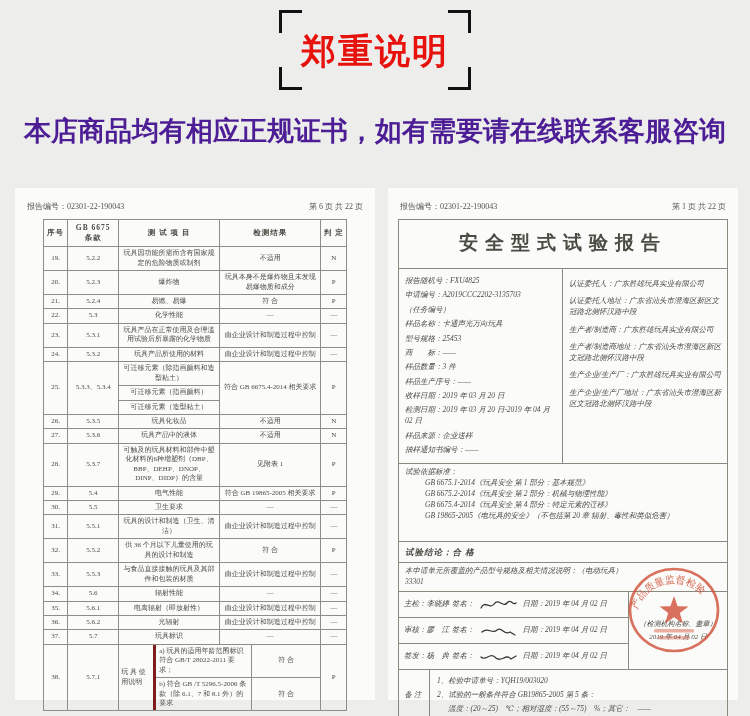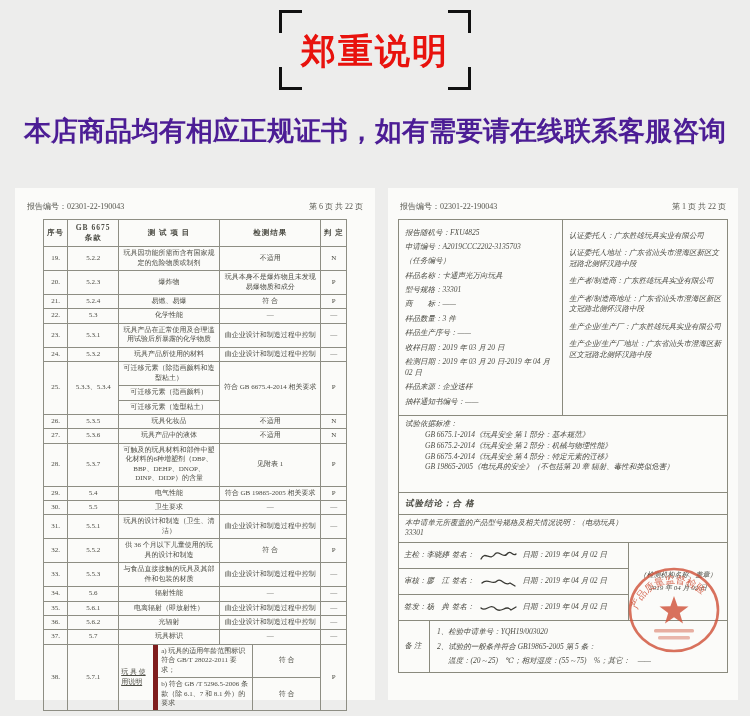--- a/index.html
+++ b/index.html
@@ -27,22 +27,22 @@
   table.test-table{border-collapse:collapse;margin:3px auto 0 auto;width:304px;
                    font-size:7px;line-height:1.35;}
   table.test-table th,table.test-table td{border:1px solid #8e8e84;padding:2px 3px;
                    vertical-align:middle;text-align:center;}
   table.test-table th{font-size:7.5px;font-weight:bold;letter-spacing:1px;padding:3px 2px;}
   td.item-cell{text-align:left;}
   .item-part{border-bottom:1px solid #8e8e84;padding:2px 1px;}
   .item-part:last-child{border-bottom:none;}
   
   .r38{display:flex;align-items:stretch;}
-  .r38-label{width:30px;display:flex;align-items:center;border-right:5px solid #7f1d1d;
-             padding:2px;text-align:left;text-decoration:underline;}
+  .r38-label{width:30px;display:flex;align-items:center;border-right:3px solid #7f1d1d;
+             padding:2px;text-align:left;}
   .r38-right{flex:1;display:flex;flex-direction:column;}
   .r38-sub{display:flex;border-bottom:1px solid #8e8e84;}
   .r38-sub:last-child{border-bottom:none;}
   .r38-item{width:54%;border-right:1px solid #8e8e84;padding:2px 3px;text-align:left;}
   .r38-res{flex:1;display:flex;align-items:center;justify-content:center;}
   
   .report-box{margin:3px 10px 0 10px;border:1px solid #8a8a7e;font-size:7.5px;
               font-style:italic;line-height:1.45;}
   .title-row{border-bottom:1px solid #8a8a7e;text-align:center;font-style:normal;
              font-size:19px;font-weight:bold;letter-spacing:7px;padding:9px 0 11px 0;}
@@ -268,27 +268,28 @@
         </tbody>
     </table>
   </div>
 
   <div class="doc doc-right">
     <div class="doc-head">
       <span>报告编号：02301-22-190043</span>
       <span>第 1 页 共 22 页</span>
     </div>
     <div class="report-box">
+      <div class="title-row">安全型式试验报告</div>
       <div class="info-row">
         <div class="info-col-l" id="info-col-left">
             <div class="info-item">报告随机号：FXU4825</div>
             <div class="info-item">申请编号：A2019CCC2202-3135703</div>
             <div class="info-item">（任务编号）</div>
             <div class="info-item">样品名称：卡通声光万向玩具</div>
-            <div class="info-item">型号规格：33301</div>
+            <div class="info-item">型号规格：25453</div>
             <div class="info-item">商　　标：——</div>
             <div class="info-item">样品数量：3 件</div>
             <div class="info-item">样品生产序号：——</div>
             <div class="info-item">收样日期：2019 年 03 月 20 日</div>
             <div class="info-item">检测日期：2019 年 03 月 20 日-2019 年 04 月 02 日</div>
             <div class="info-item">样品来源：企业送样</div>
             <div class="info-item">抽样通知书编号：——</div>
           </div>
         <div class="info-col-r" id="info-col-right">
             <div class="info-item">认证委托人：广东胜雄玩具实业有限公司</div>

